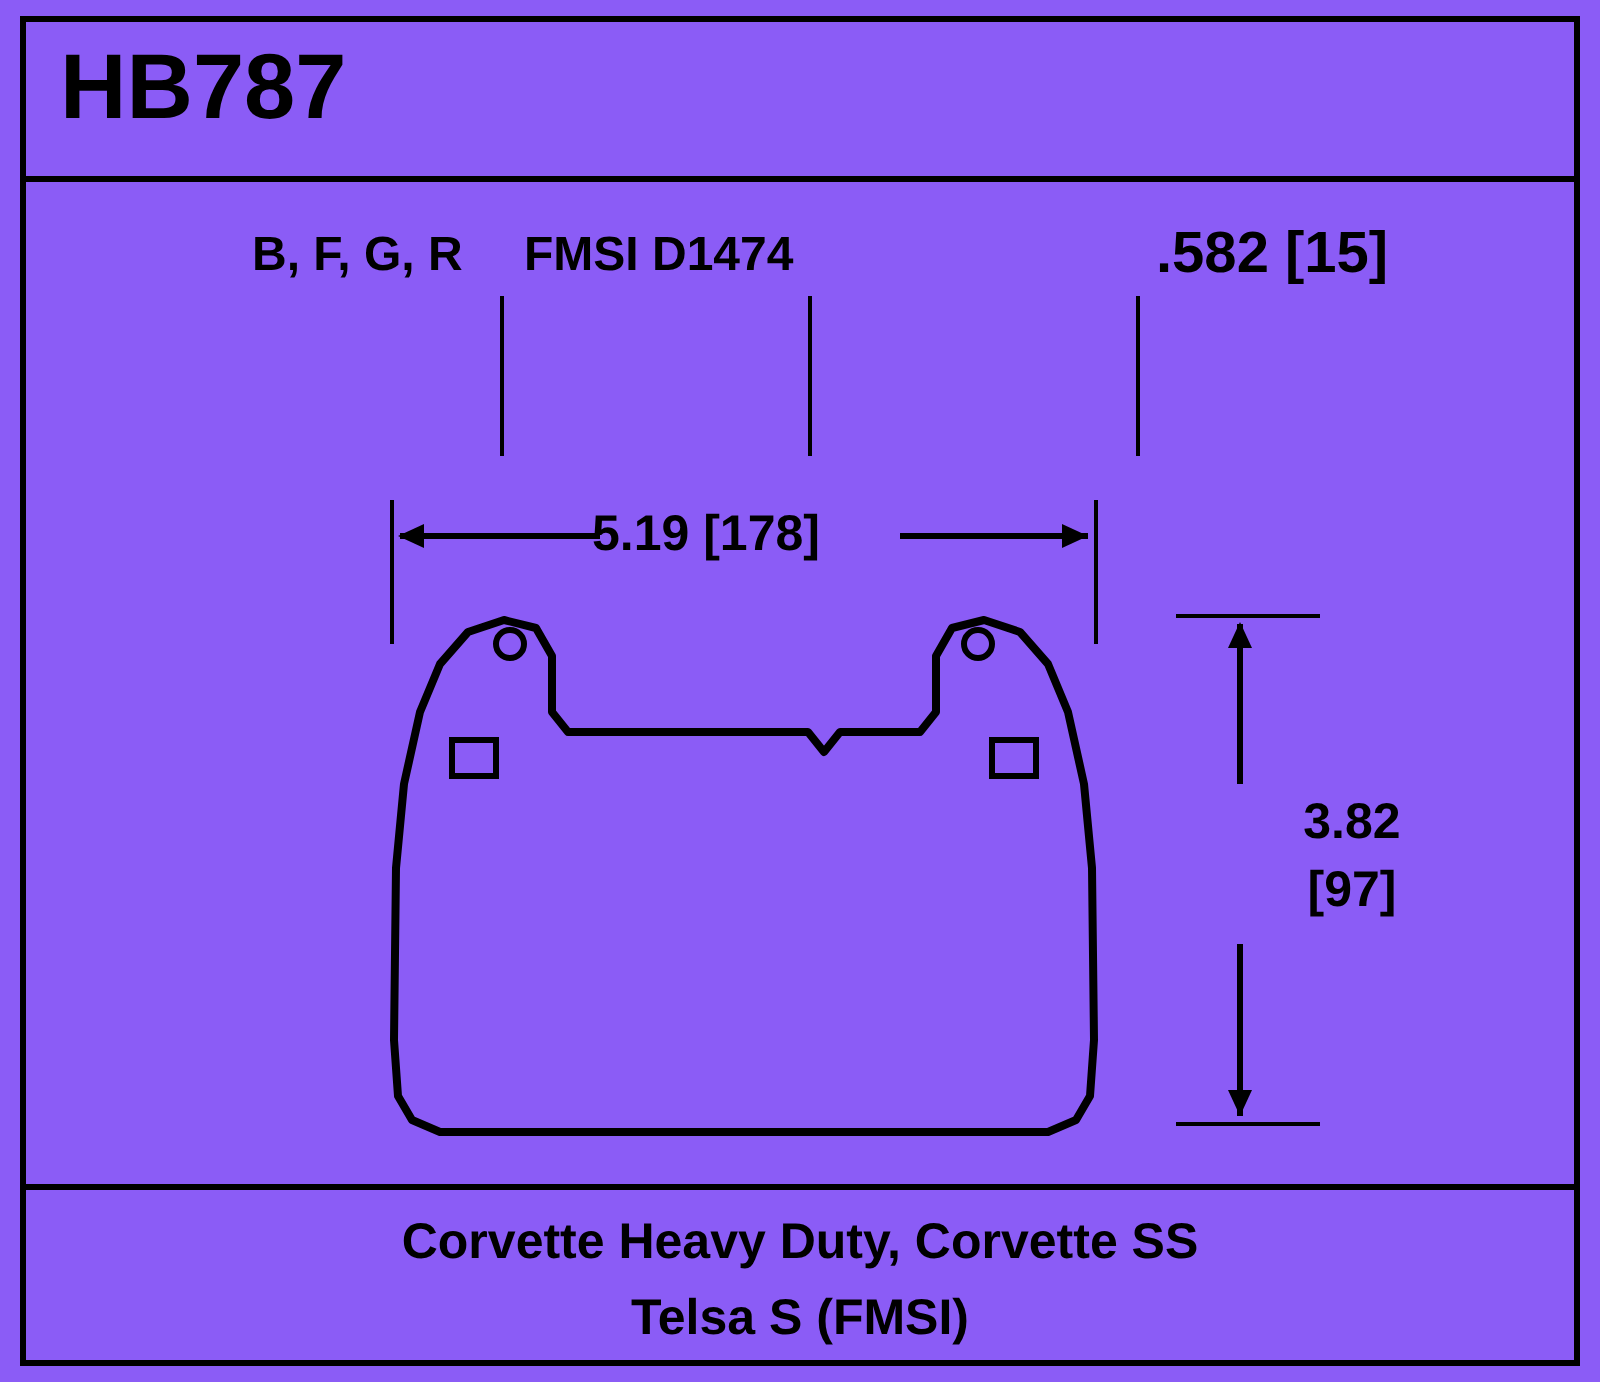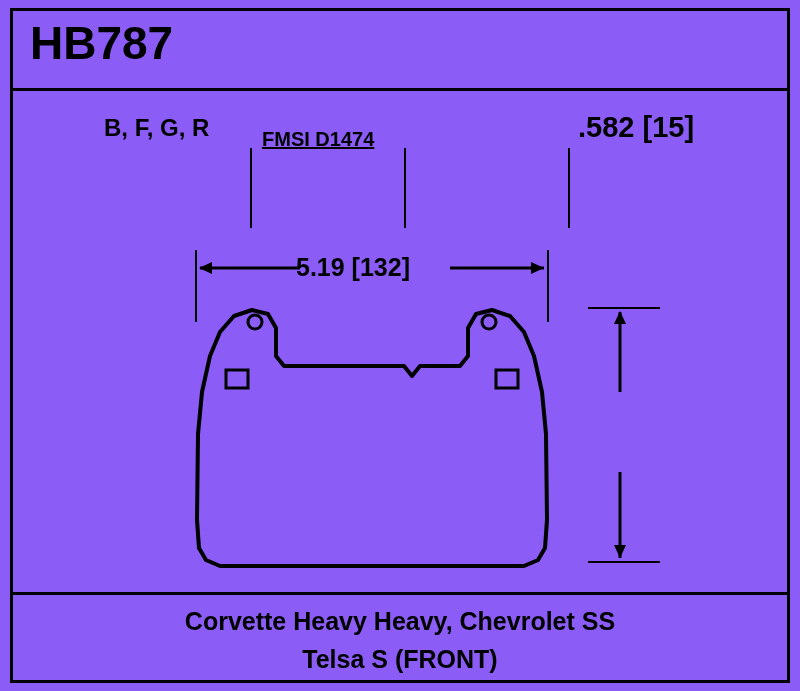--- a/index.html
+++ b/index.html
@@ -40,35 +40,34 @@
     position: absolute;
     left: 13px;
     top: 88px;
     width: 774px;
     height: 3px;
     background: #000;
   }
   
   .compounds {
     position: absolute;
-    left: 104px;
+    left: 126px;
     top: 110px;
     font-size: 24px;
     font-weight: bold;
     line-height: 35px;
   }
   .fmsi {
     position: absolute;
     left: 262px;
-    top: 122px;
-    font-size: 20px;
+    top: 110px;
+    font-size: 24px;
     font-weight: bold;
     line-height: 35px;
     white-space: nowrap;
-    text-decoration: underline;
   }
   .thickness {
     position: absolute;
     left: 578px;
     top: 110px;
     font-size: 29px;
     font-weight: bold;
     line-height: 35px;
     white-space: nowrap;
   }
@@ -141,22 +140,26 @@
   </div>
 
   <div class="fmsi">FMSI D1474</div>
 
   <div class="thickness">.582 [15]</div>
 
   <div class="tick" style="left:250px; top:148px; height:80px;"></div>
   <div class="tick" style="left:404px; top:148px; height:80px;"></div>
   <div class="tick" style="left:568px; top:148px; height:80px;"></div>
 
-  <div class="dim-width-label">5.19 [132]</div>
-
+  <div class="dim-width-label">5.19 [178]</div>
+
+  <div class="dim-height-label">
+    <div>3.82</div>
+    <div>[97]</div>
+  </div>
 
   <svg class="art" viewBox="0 0 800 691">
     <defs>
       <marker id="arrL" markerWidth="14" markerHeight="12" refX="1" refY="6" orient="auto" markerUnits="userSpaceOnUse">
         <path d="M 13 0 L 0 6 L 13 12 z" fill="#000"></path>
       </marker>
       <marker id="arrR" markerWidth="14" markerHeight="12" refX="13" refY="6" orient="auto" markerUnits="userSpaceOnUse">
         <path d="M 0 0 L 13 6 L 0 12 z" fill="#000"></path>
       </marker>
     </defs>
@@ -218,17 +221,17 @@
     </g>
 
     <g fill="none" stroke="#000" stroke-width="3">
       <rect x="226" y="370" width="22" height="18"></rect>
       <rect x="496" y="370" width="22" height="18"></rect>
     </g>
   </svg>
 
   <div class="rule-above-caption"></div>
   <div class="caption">
-    <div>Corvette Heavy Heavy, Chevrolet SS</div>
-    <div>Telsa S (FRONT)</div>
+    <div>Corvette Heavy Duty, Corvette SS</div>
+    <div>Telsa S (FMSI)</div>
   </div>
 
 </div>
 
 </body></html>

